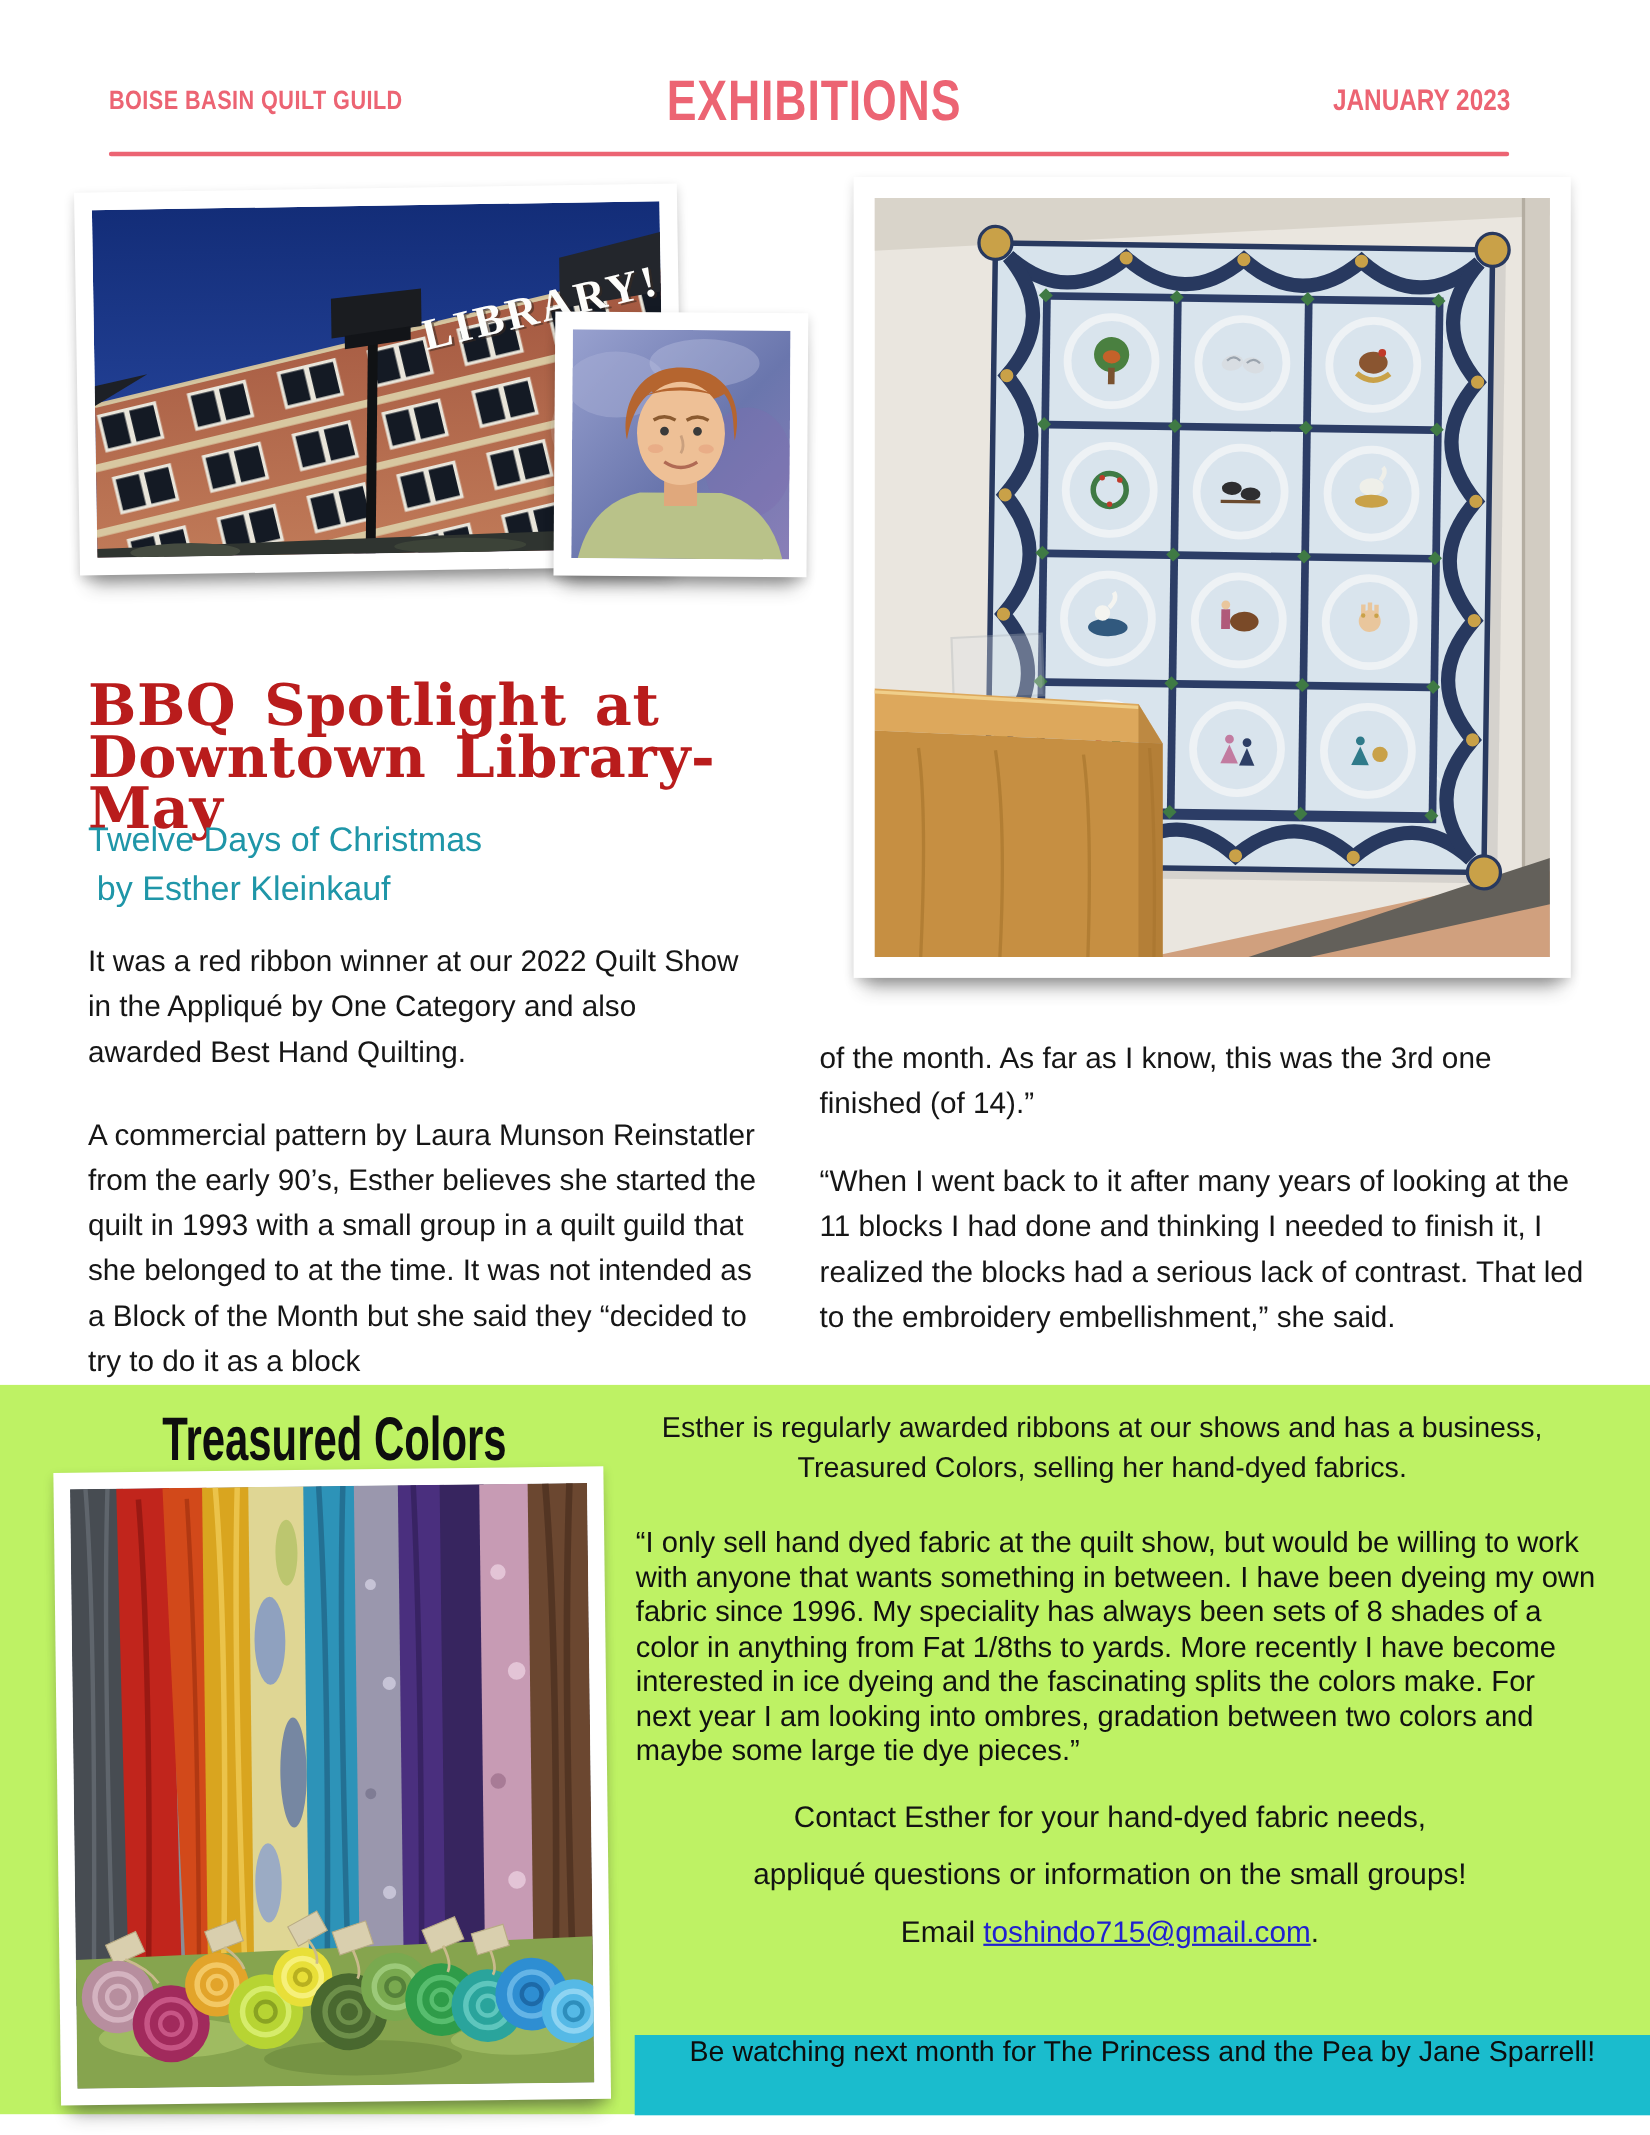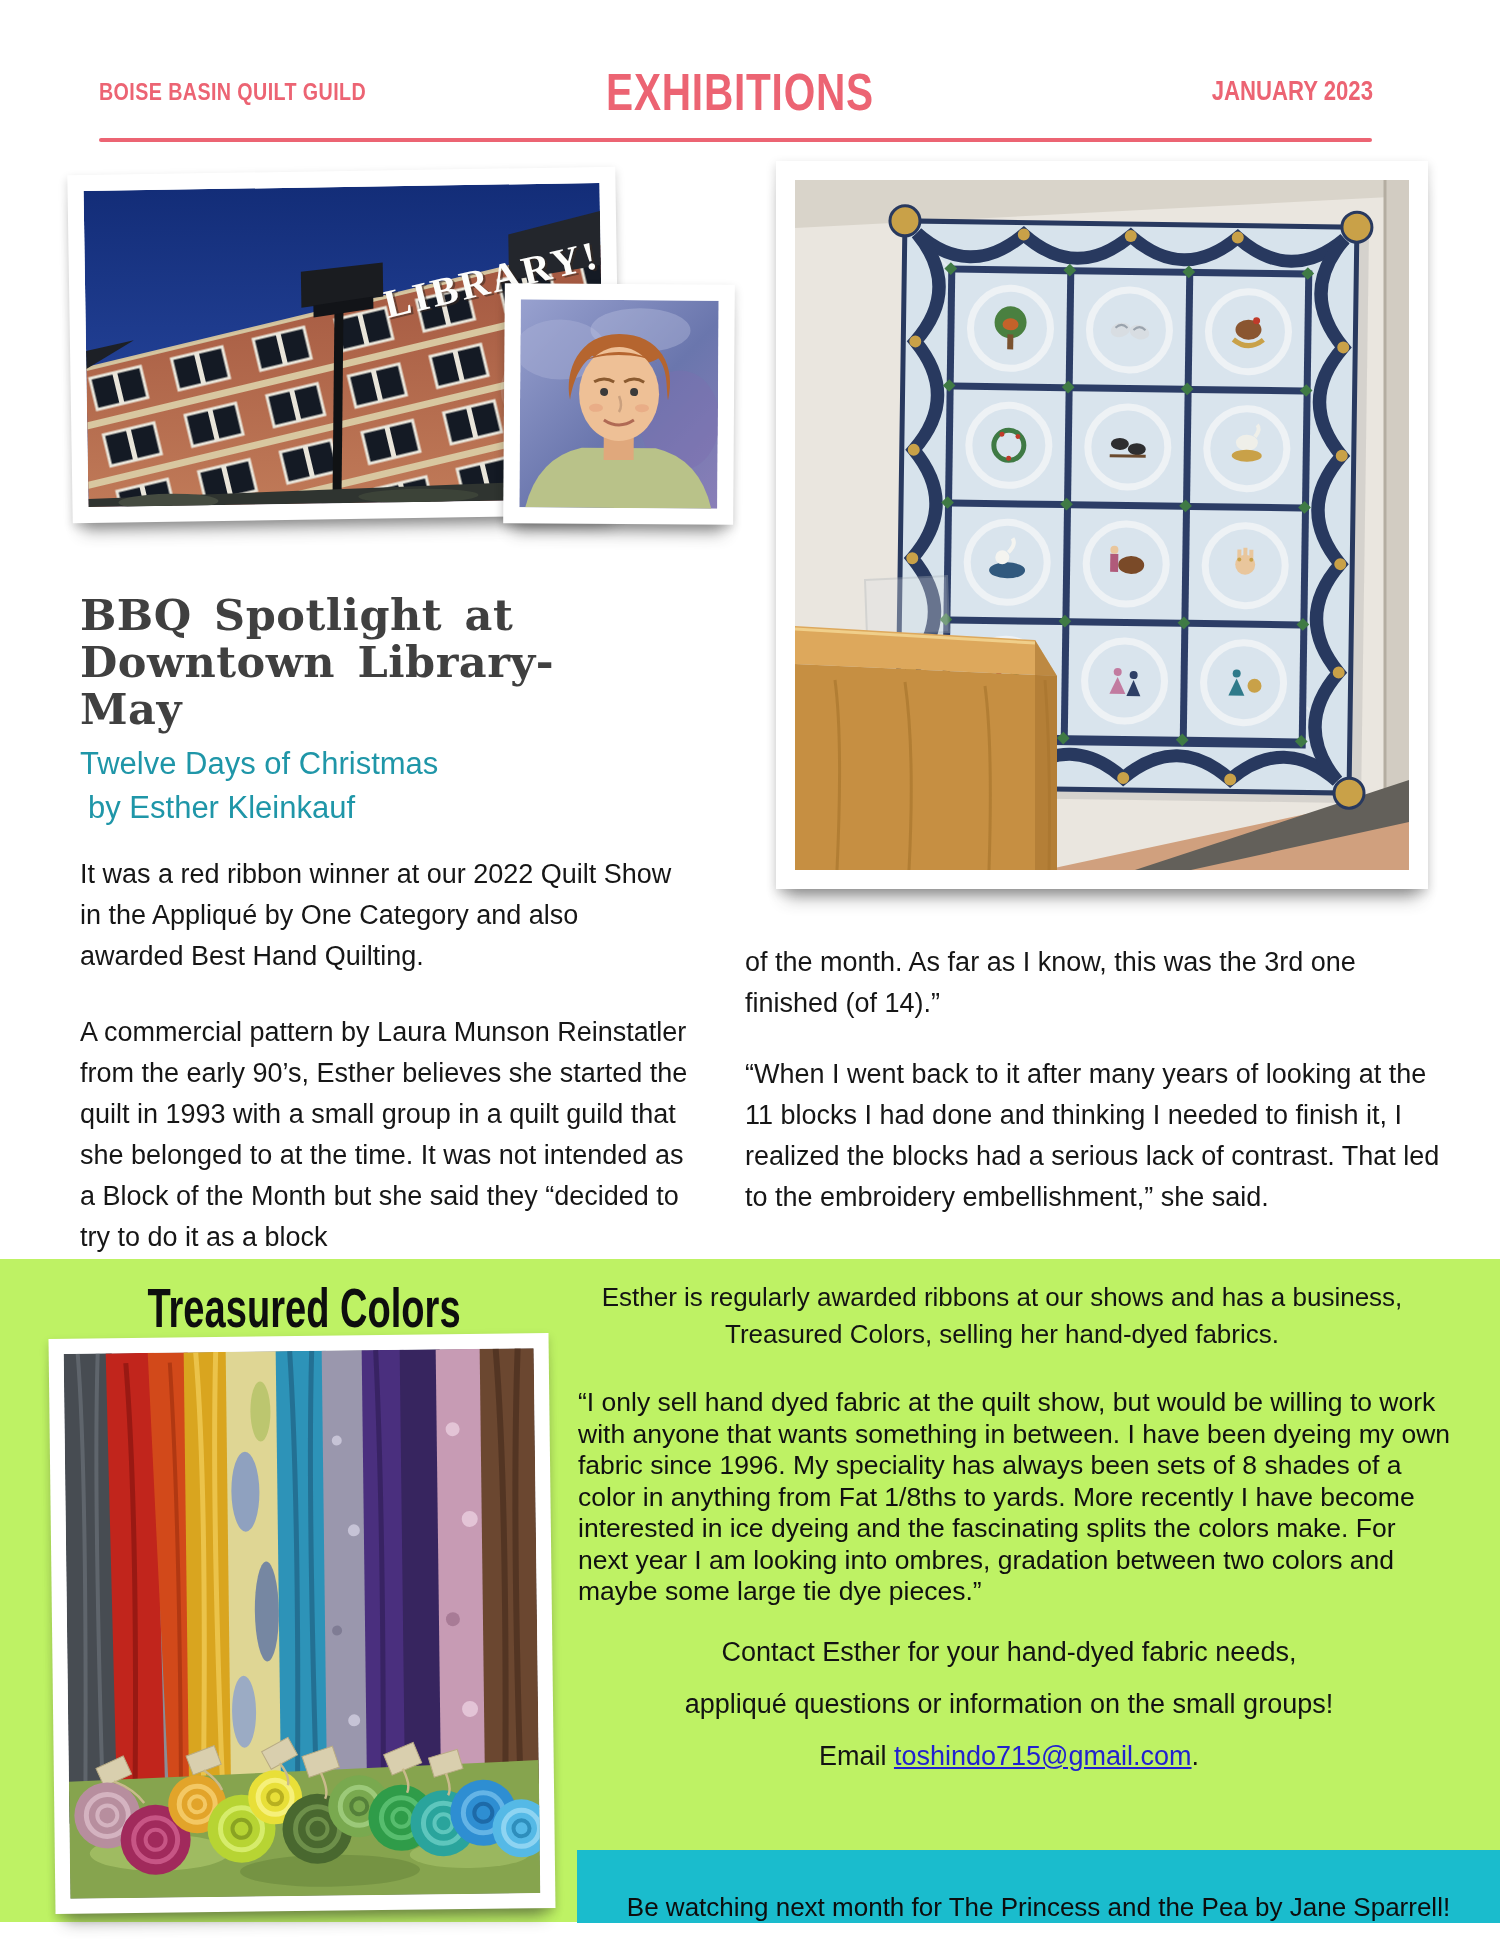--- a/index.html
+++ b/index.html
@@ -19,42 +19,42 @@
   
   .polaroid{position:absolute;background:#ffffff;
             box-shadow:0 18px 16px -10px rgba(50,50,50,.45), 0 4px 10px rgba(0,0,0,.18);}
   .polaroid svg{display:block;}
   .ph-library{left:70px;top:127px;padding:16px;transform:rotate(-.9deg);}
   .ph-portrait{left:504px;top:240px;padding:16px;z-index:3;transform:rotate(.4deg);}
   .ph-quilt{left:776px;top:117px;padding:19px;}
   .ph-fabric{left:52px;top:77px;padding:15px;transform:rotate(-.7deg);}
 
   
-  .title{left:80px;top:548px;width:650px;font-family:"DejaVu Serif",serif;font-weight:bold;
-         font-size:43px;line-height:47px;color:#404040;word-spacing:7px;letter-spacing:.5px;}
+  .title{left:80px;top:574px;width:650px;font-family:"DejaVu Serif",serif;font-weight:bold;
+         font-size:52px;line-height:47px;color:#b91c1c;word-spacing:7px;letter-spacing:.5px;}
   .subtitle{left:80px;top:698px;width:600px;font-size:31px;line-height:44px;color:#1f96a8;}
   .subtitle .l2{padding-left:8px;}
   .body-par{font-size:27px;line-height:41px;color:#161616;}
   .p1{left:80px;top:810px;width:605px;}
   .p2{left:80px;top:968px;width:620px;}
   .p3{left:745px;top:898px;width:680px;}
   .p4{left:745px;top:1010px;width:695px;}
 
   
   .band{left:0;top:1215px;width:1500px;height:663px;background:#bef264;}
   .band .abs{position:absolute;}
   .tc-heading{left:0;top:16px;width:608px;text-align:center;font-size:56px;font-weight:bold;color:#0e0e0e;
               transform:scaleX(.68);transform-origin:center top;letter-spacing:0px;white-space:nowrap;}
   .tc-intro{left:566px;top:20px;width:872px;text-align:center;font-size:26px;line-height:37px;color:#131313;}
   .tc-quote{left:578px;top:128px;width:874px;font-size:26.5px;font-weight:normal;line-height:31.5px;color:#101010;}
   .tc-contact{left:578px;top:378px;width:862px;text-align:center;font-size:27px;color:#131313;}
   .tc-contact div{margin-bottom:21px;}
   .email-link{color:#2121cf;text-decoration:underline;}
   .banner{left:577px;top:591px;width:923px;height:73px;background:#1abccd;display:flex;
-          align-items:flex-end;justify-content:center;font-size:26px;color:#0d0d0d;}
+          align-items:flex-start;justify-content:center;font-size:26px;color:#0d0d0d;}
 </style>
 </head>
 <body>
 
 <div id="page">
 
   <div class="abs guild">BOISE BASIN QUILT GUILD</div>
   <div class="abs exh">EXHIBITIONS</div>
   <div class="abs issuedate">JANUARY 2023</div>
   <div class="abs rule"></div>

